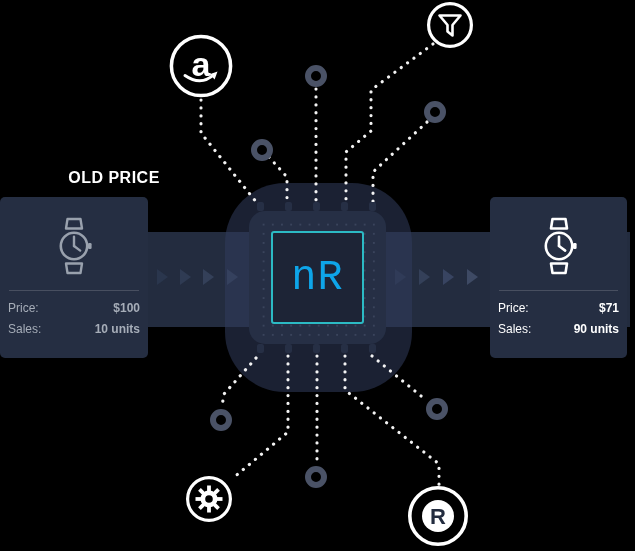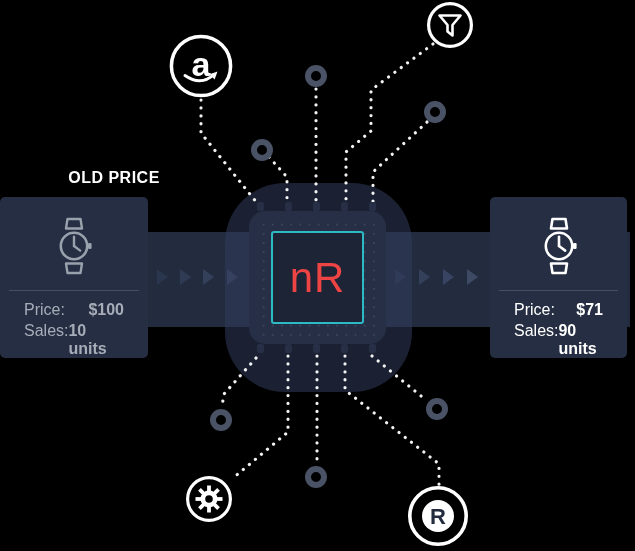--- a/index.html
+++ b/index.html
@@ -41,35 +41,35 @@
         border-radius:16px;z-index:4;}
   .chip::before{content:"";position:absolute;left:9px;right:9px;top:7px;bottom:7px;
         background-image:radial-gradient(circle,#3A445C 1.3px,transparent 1.45px);
         background-size:9.2px 9.2px;background-position:1px 2px;}
   .pin{position:absolute;width:7px;height:9px;background:var(--chip-bg);border-radius:2px;}
   .pin.t{top:-9px;} .pin.b{bottom:-9px;}
   .p1{left:7.5px;} .p2{left:35.5px;} .p3{left:63.5px;} .p4{left:91.5px;} .p5{left:119.5px;}
   .core{position:absolute;left:22px;top:20px;width:93px;height:93px;background:var(--core-bg);
         border:2px solid var(--accent);border-radius:3px;box-sizing:border-box;
         display:flex;align-items:center;justify-content:center;}
-  .core span{color:#ef4444;font-size:42px;letter-spacing:1px;}
+  .core span{color:#0ea5e9;font-size:42px;letter-spacing:1px;font-family:Liberation Mono, monospace;}
 
   
   .phead{position:absolute;top:169px;color:var(--text-bright);font-weight:700;font-size:16px;
          letter-spacing:.5px;text-align:center;z-index:5;}
   .phead.left{left:0;width:148px;margin-left:40px;}
   .phead.right{left:490px;width:137px;}
   .card{position:absolute;top:197px;height:161px;background:var(--card-bg);border-radius:5px;z-index:5;}
   .card-old{left:0;width:148px;color:var(--text-dim);}
   .card-new{left:490px;width:137px;color:var(--text-bright);}
   .watch{position:absolute;top:20px;left:50%;transform:translateX(-50%);}
   .card-old .watch{color:#99A1AD;} .card-new .watch{color:#FFFFFF;}
   .divider{position:absolute;left:9px;right:9px;top:93px;height:1px;background:rgba(255,255,255,0.16);}
   .row{position:absolute;left:0;right:0;display:flex;justify-content:space-between;
-       padding:0 24px;font-size:16px;}
+       padding:0 8px;font-size:12px;}
   .row.r1{top:104px;} .row.r2{top:125px;}
   .row .val{font-weight:700;}
 
   
   .badge{position:absolute;z-index:6;}
   .b-amazon{left:168px;top:33px;}
   .b-filter{left:425px;top:0;}
   .b-gear{left:184px;top:474px;}
   .b-r{left:406px;top:484px;}
 </style>

